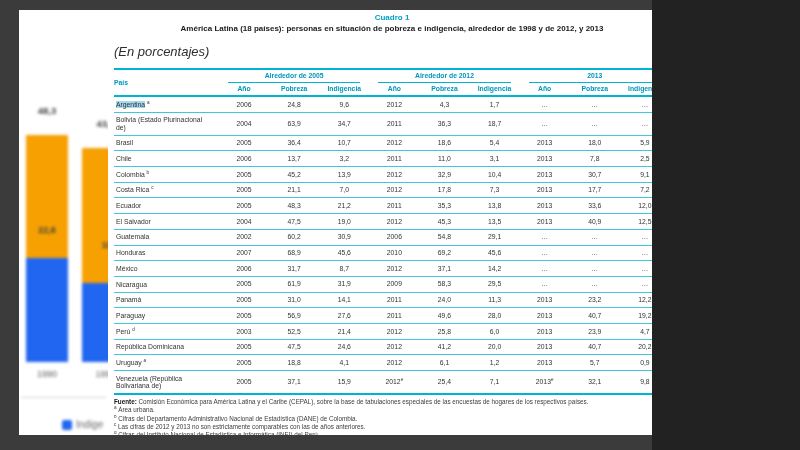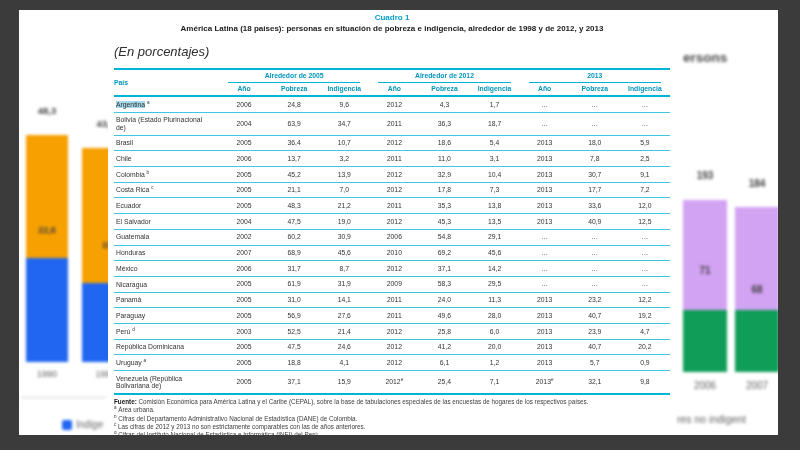--- a/index.html
+++ b/index.html
@@ -1,16 +1,16 @@
 <!DOCTYPE html>
 <html><head>
 <meta charset="utf-8">
 <style>
   html,body{margin:0;padding:0;background:#222;}
-  .canvas{position:relative;width:800px;height:450px;background:#3b3b3b;overflow:hidden;
+  .canvas{position:relative;width:652px;height:450px;background:#3b3b3b;overflow:hidden;
           font-family:"Liberation Sans",sans-serif;}
   .page{position:absolute;left:19px;top:10px;width:759px;height:425px;background:#ffffff;overflow:hidden;}
 
   
   .bgchart{position:absolute;z-index:1;filter:blur(1.4px);}
   .bar{position:absolute;}
   .seg{position:absolute;left:0;width:100%;}
   .bglabel{position:absolute;font-weight:bold;color:#3f3f3f;text-align:center;white-space:nowrap;}
   .bgyear{position:absolute;color:#5e5e5e;font-size:9px;text-align:center;white-space:nowrap;}
   .axisline{position:absolute;height:1px;background:#cfcfcf;}

